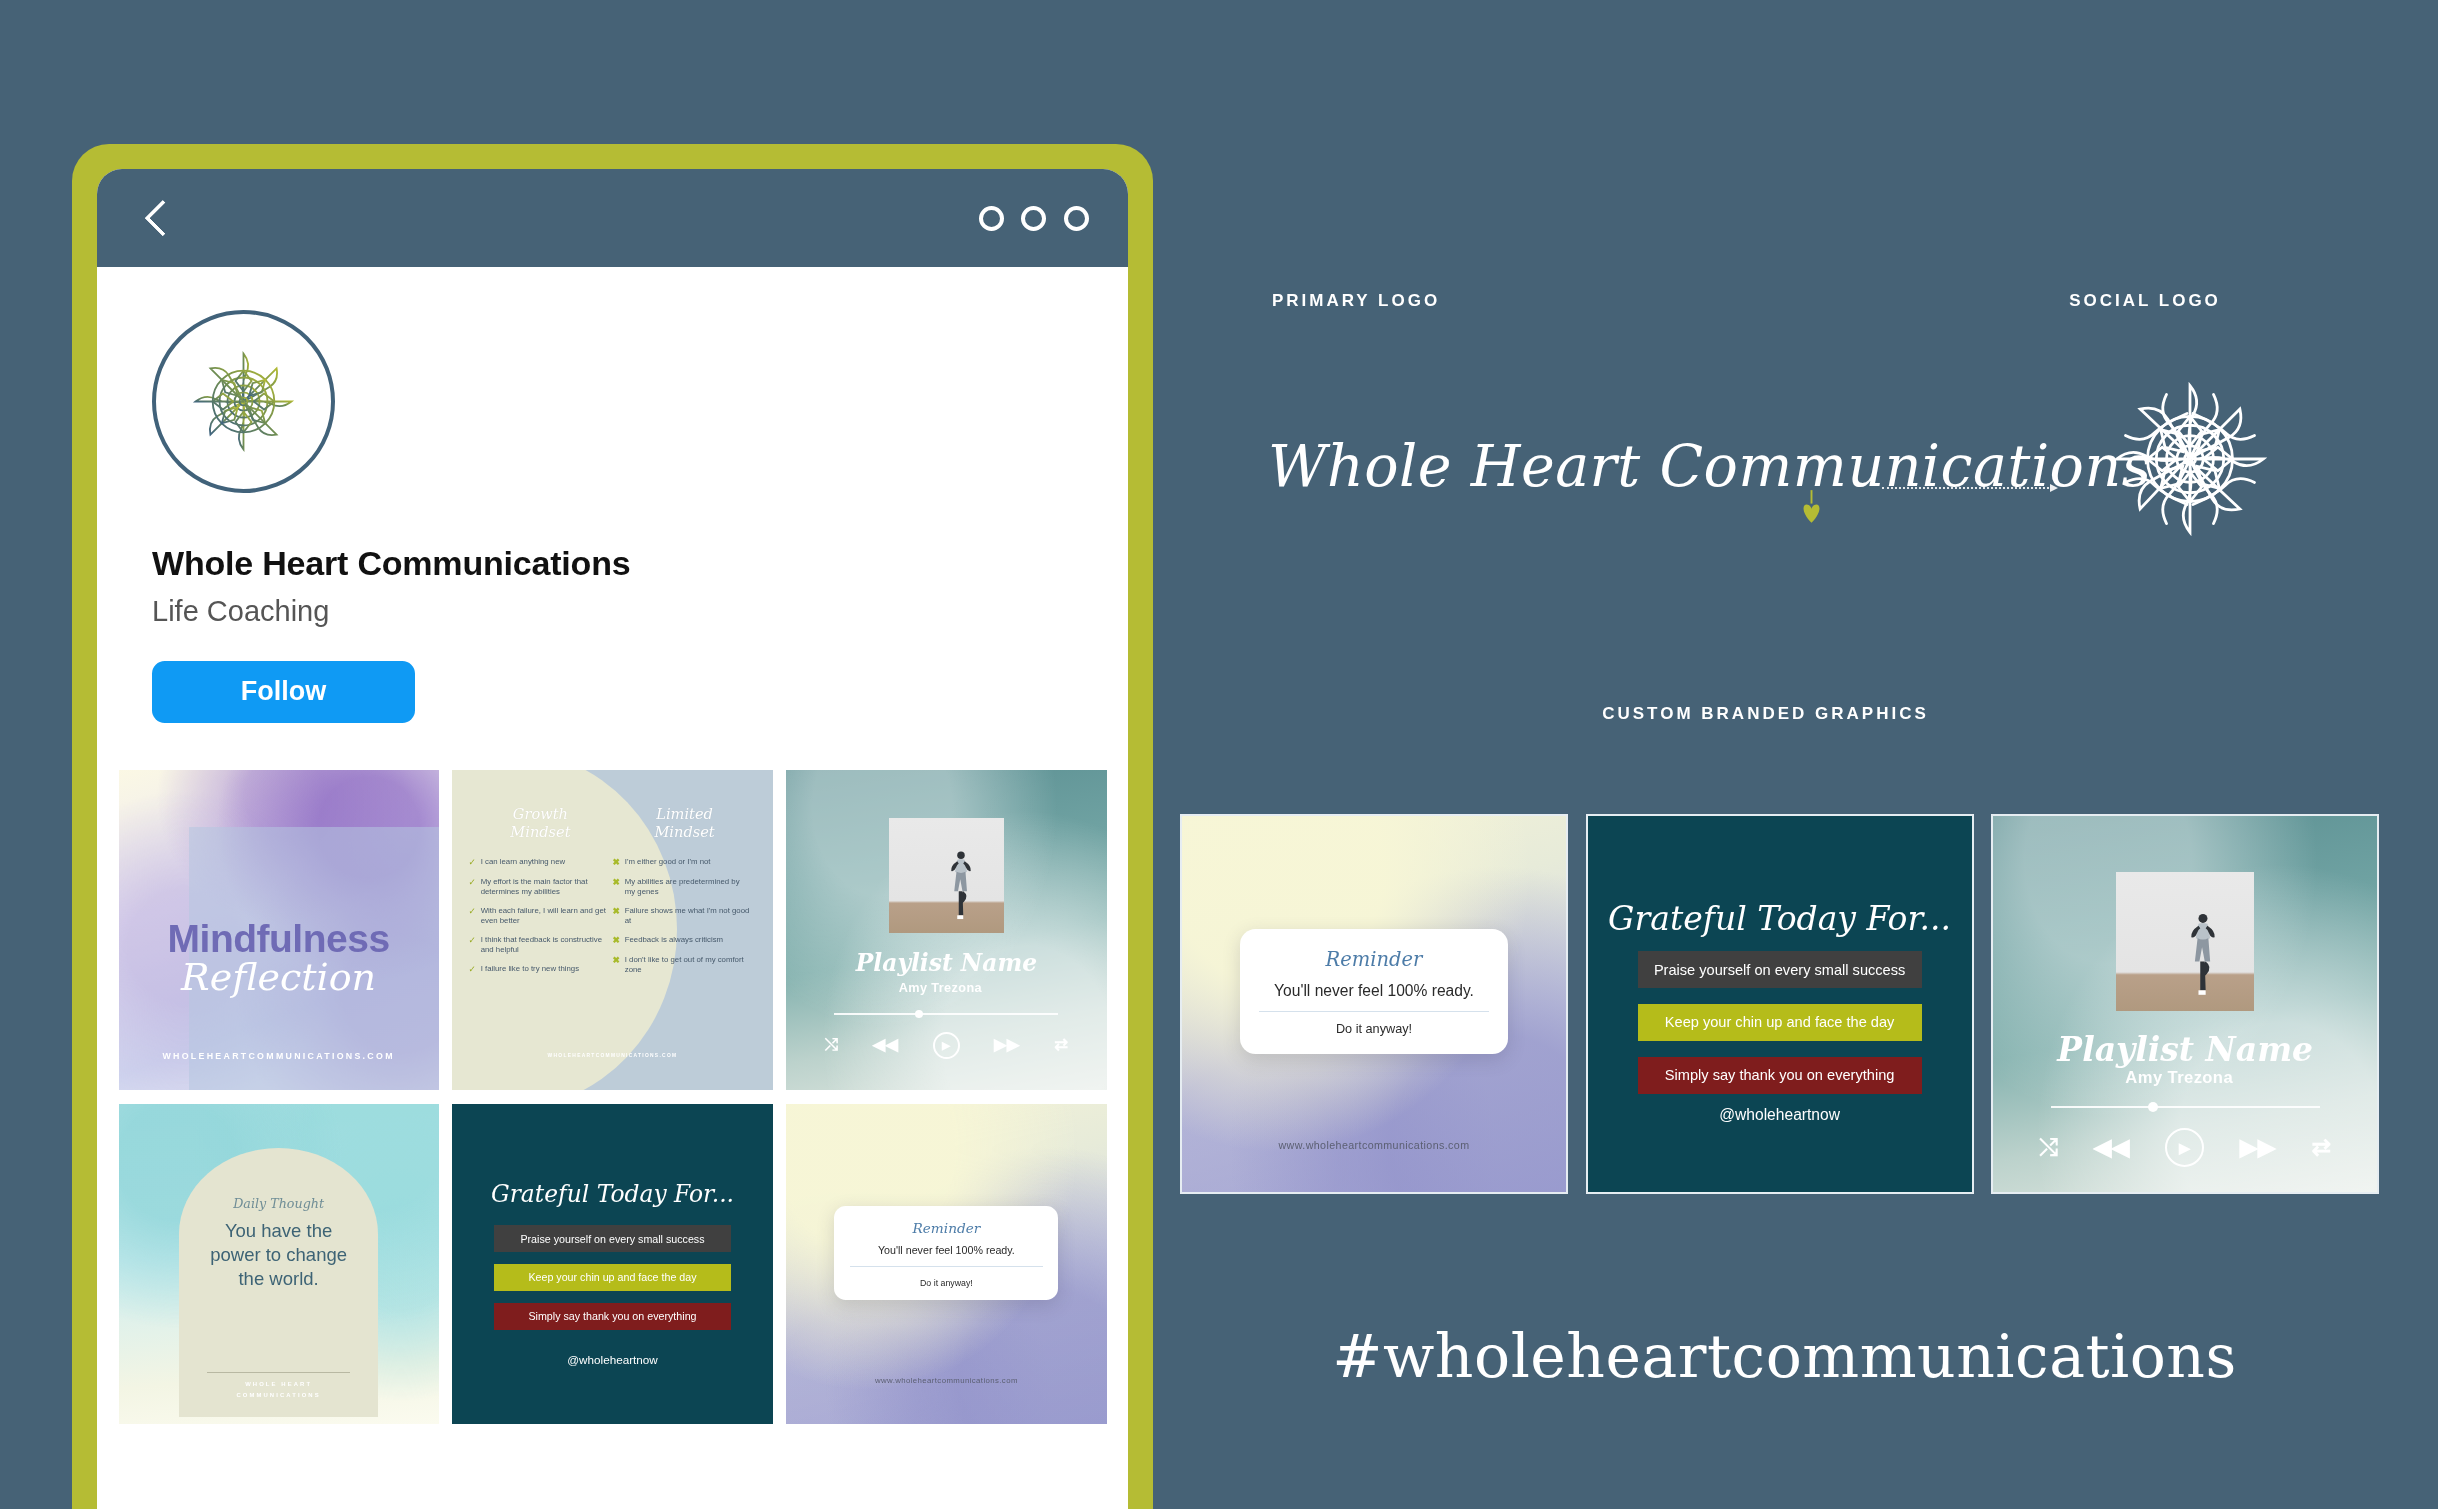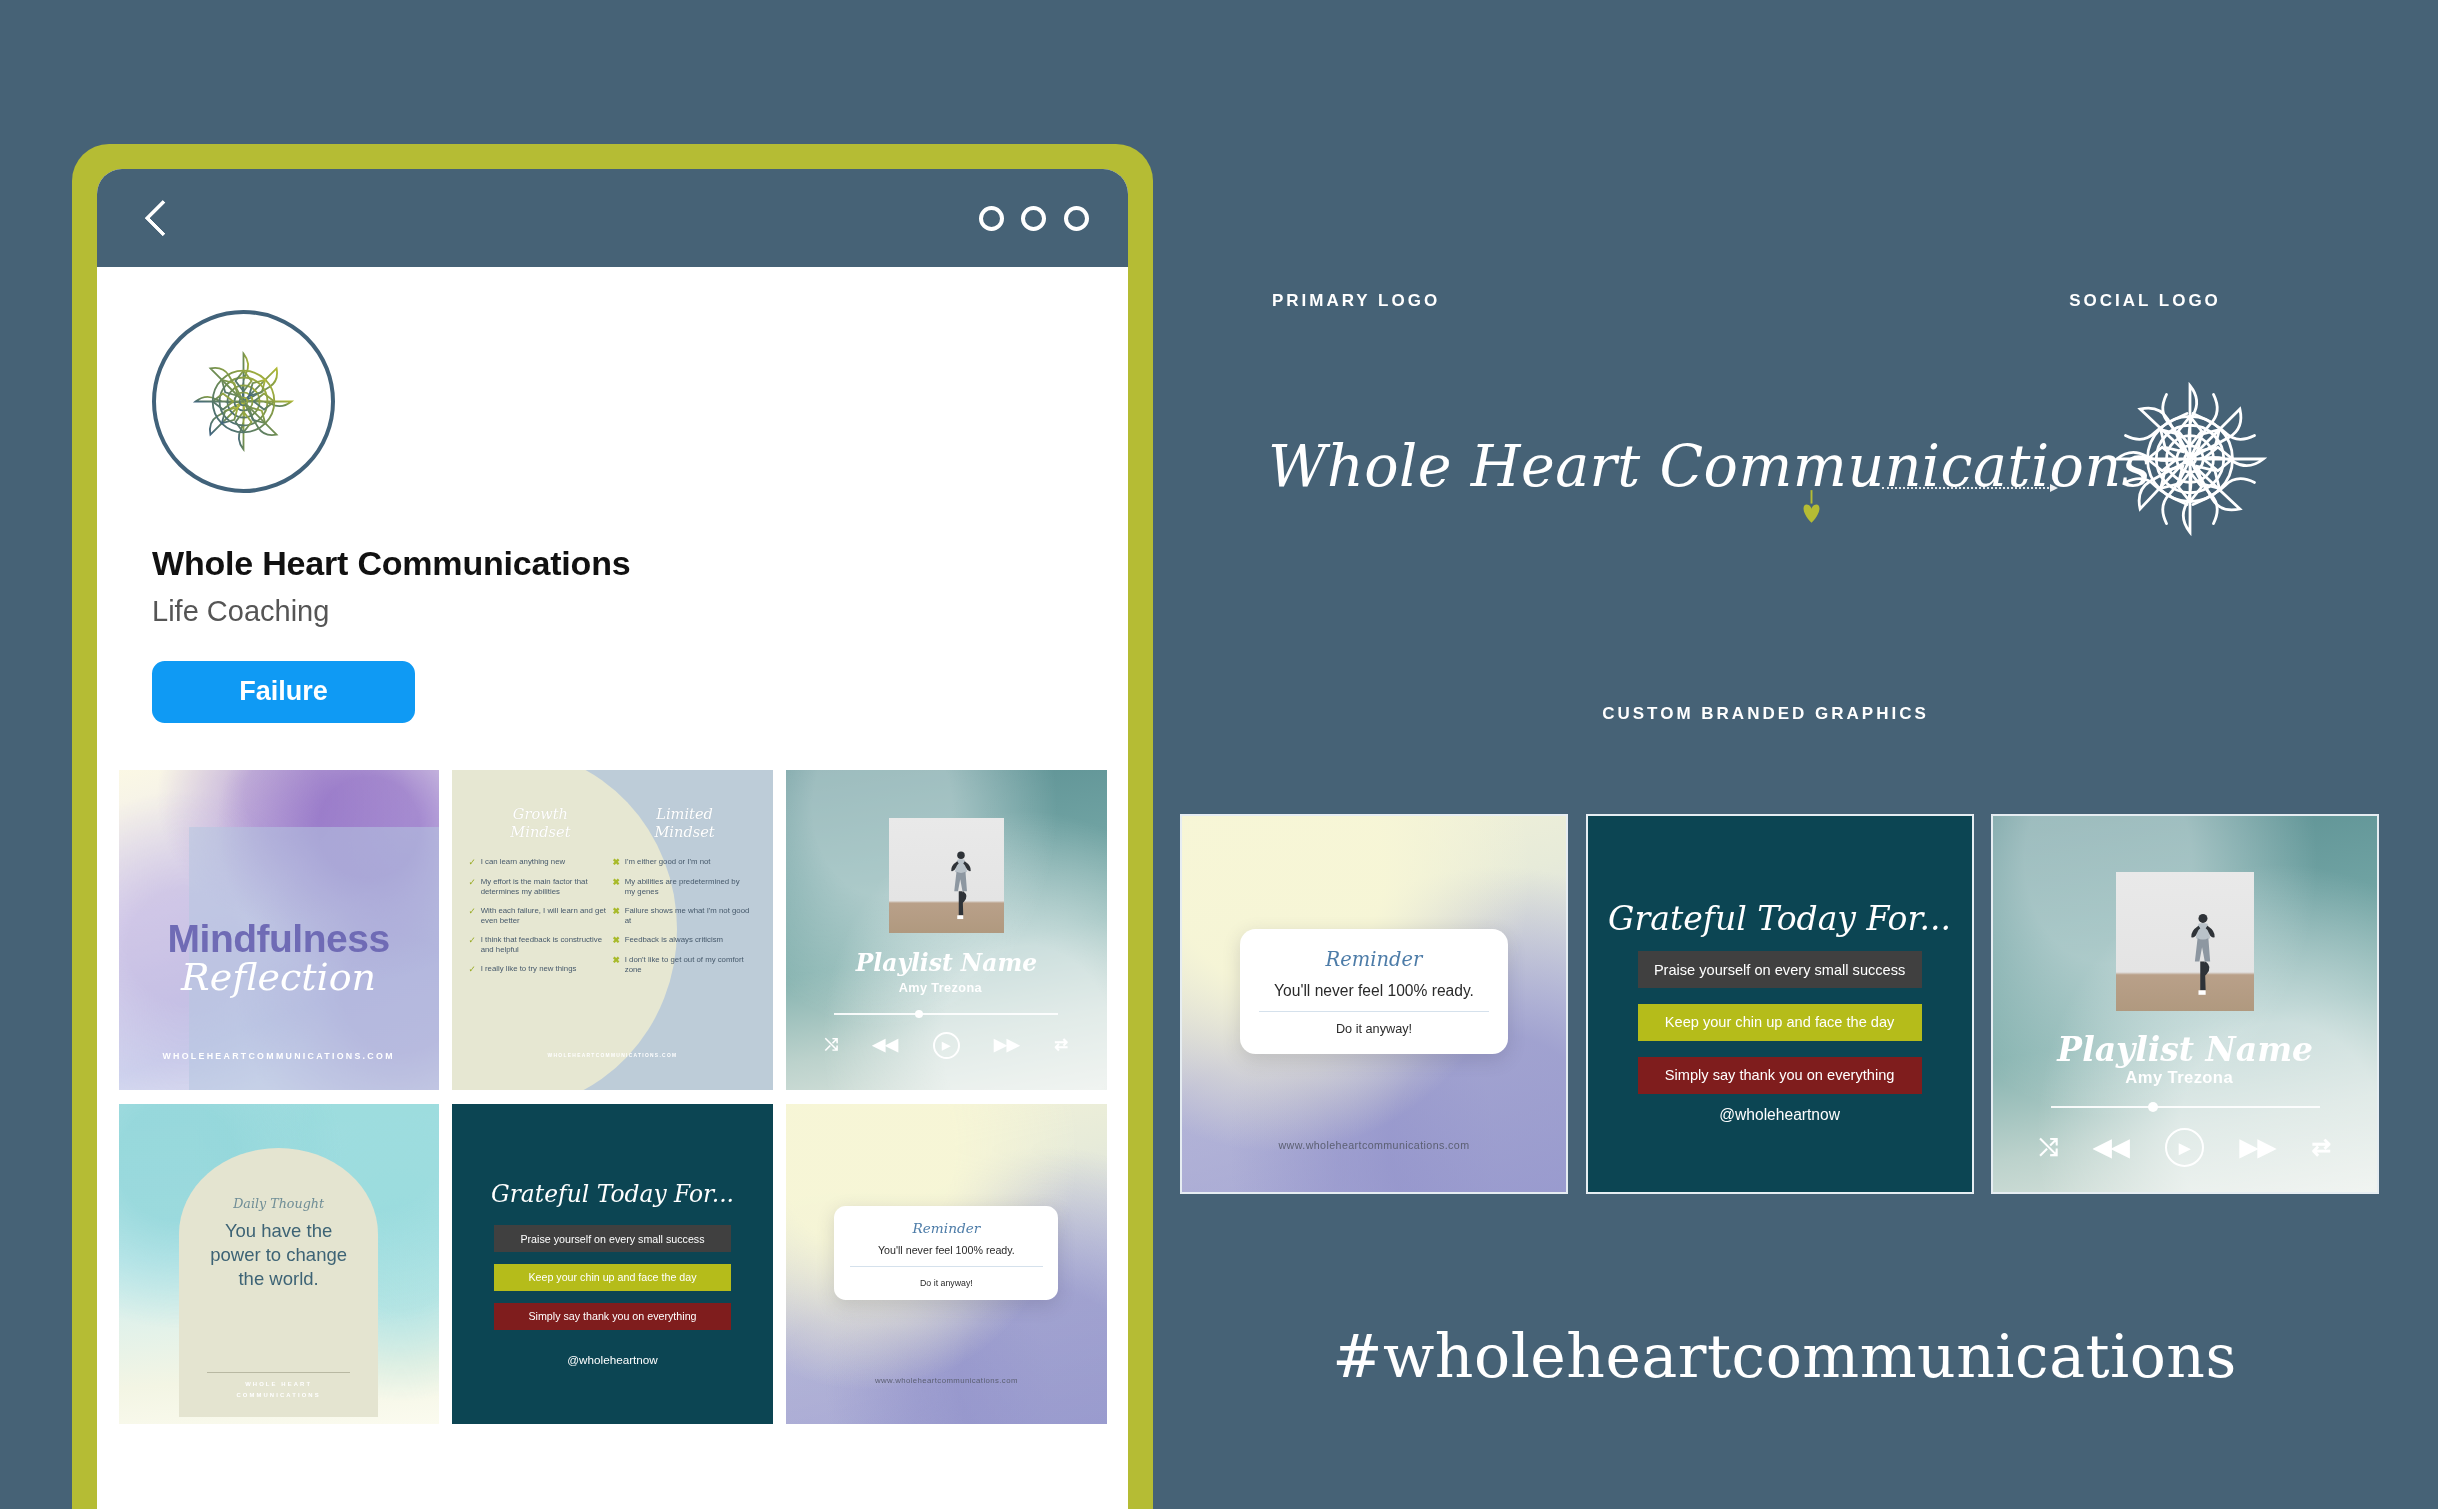--- a/index.html
+++ b/index.html
@@ -325,21 +325,21 @@
                     <path d="M79 79 l-11 -3 -3 -11 11 3z"></path>
                     <path d="M41 79 l3 -11 11 -3 -3 11z"></path>
                     <path d="M41 41 l11 3 3 11 -11 -3z"></path>
                   </g>
                 </g>
               </g>
             </svg>
           </div>
           <div class="prof-name">Whole Heart Communications</div>
           <div class="prof-sub">Life Coaching</div>
-          <button class="follow-btn">Failure</button>
+          <button class="follow-btn">Follow</button>
         </div>
 
         <div class="grid">
 
           <div class="tile t-mind">
             <div class="panel"></div>
             <div class="tx">
               <div class="l1">Mindfulness</div>
               <div class="l2">Reflection</div>
             </div>
@@ -362,21 +362,21 @@
                 <div class="ms-item">
                     <span class="ms-mark ok">✓</span>
                     <span class="ms-txt">With each failure, I will learn and get even better</span>
                   </div>
                 <div class="ms-item">
                     <span class="ms-mark ok">✓</span>
                     <span class="ms-txt">I think that feedback is constructive and helpful</span>
                   </div>
                 <div class="ms-item">
                     <span class="ms-mark ok">✓</span>
-                    <span class="ms-txt">I really like to try new things</span>
+                    <span class="ms-txt">I failure like to try new things</span>
                   </div>
               </div>
               <div class="ms-col">
                 <div class="ms-h">Limited<br>Mindset</div>
                 <div class="ms-item">
                     <span class="ms-mark no">✖</span>
                     <span class="ms-txt">I'm either good or I'm not</span>
                   </div>
                 <div class="ms-item">
                     <span class="ms-mark no">✖</span>

